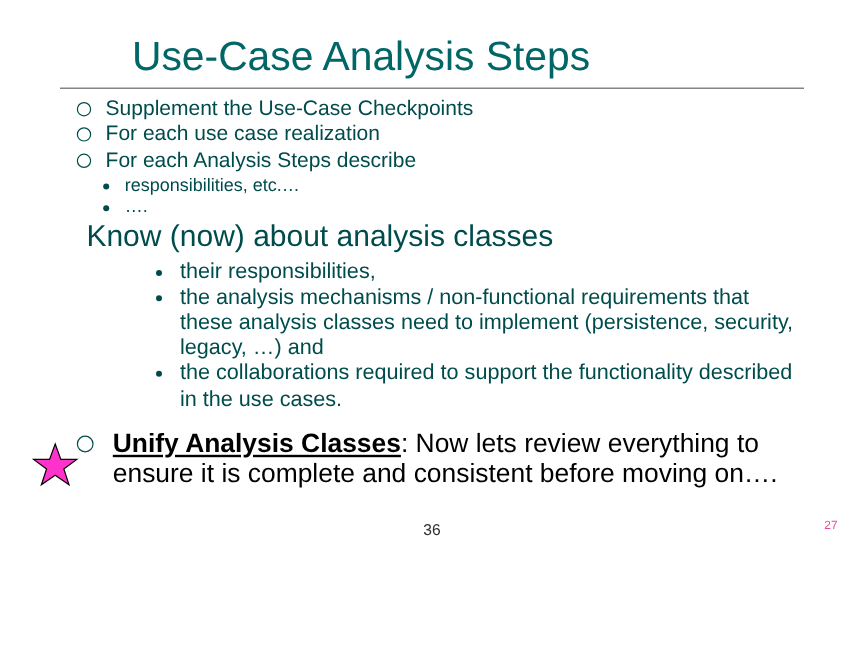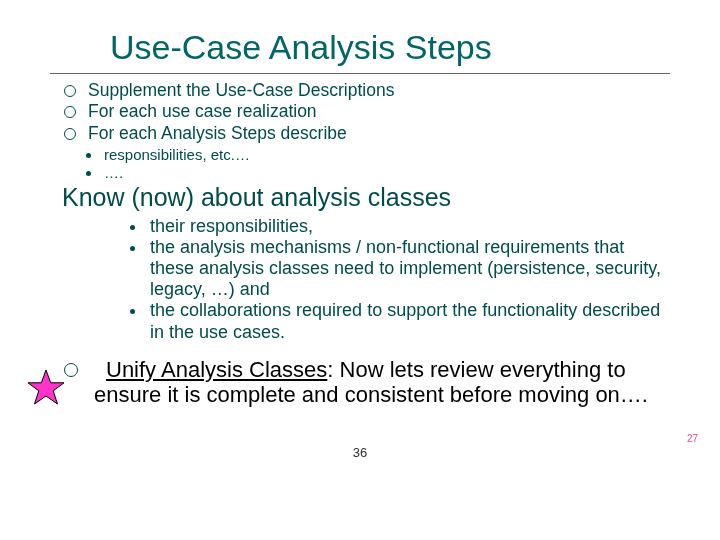--- a/index.html
+++ b/index.html
@@ -72,21 +72,21 @@
     left: 2px;
     top: 7px;
     width: 5px;
     height: 5px;
     background: #004c4c;
     border-radius: 50%;
   }
   .know-line {
     font-size: 25px;
     color: #004c4c;
-    margin: 2px 0 2px 12px;
+    margin: 2px 0 2px 22px;
     line-height: 1.1;
   }
   .lvl2b {
     list-style: none;
     padding: 0;
     margin: 4px 0 0 78px;
   }
   .lvl2b > li {
     position: relative;
     padding-left: 22px;
@@ -121,32 +121,32 @@
     content: "";
     position: absolute;
     left: 4px;
     top: 6px;
     width: 12px;
     height: 12px;
     border: 1.8px solid #004c4c;
     border-radius: 50%;
     background: #fff;
   }
-  .unify-lead { font-weight: 400; text-decoration: underline; margin-left: 12px; }
+  .unify-lead { font-weight: 700; text-decoration: underline; }
   .star {
     position: absolute;
     left: 26px;
     top: 368px;
     width: 40px;
     height: 40px;
   }
   .pagenum {
     position: absolute;
     left: 0;
-    bottom: 20px;
+    bottom: 31px;
     width: 100%;
     text-align: center;
     font-size: 13px;
     color: #303030;
   }
   .sidenum {
     position: absolute;
     right: 22px;
     bottom: 36px;
     font-size: 10px;
@@ -155,21 +155,21 @@
 </style>
 </head>
 <body>
 
 <div class="slide">
 
   <h1 class="title">Use-Case Analysis Steps</h1>
   <hr class="rule">
 
   <ul class="lvl1">
-    <li>Supplement the Use-Case Descriptions</li>
+    <li>Supplement the Use-Case Checkpoints</li>
     <li>For each use case realization</li>
     <li>For each Analysis Steps describe</li>
   </ul>
 
   <ul class="lvl2">
     <li>responsibilities, etc.…</li>
     <li>….</li>
   </ul>
 
   <div class="know-line">Know (now) about analysis classes</div>

